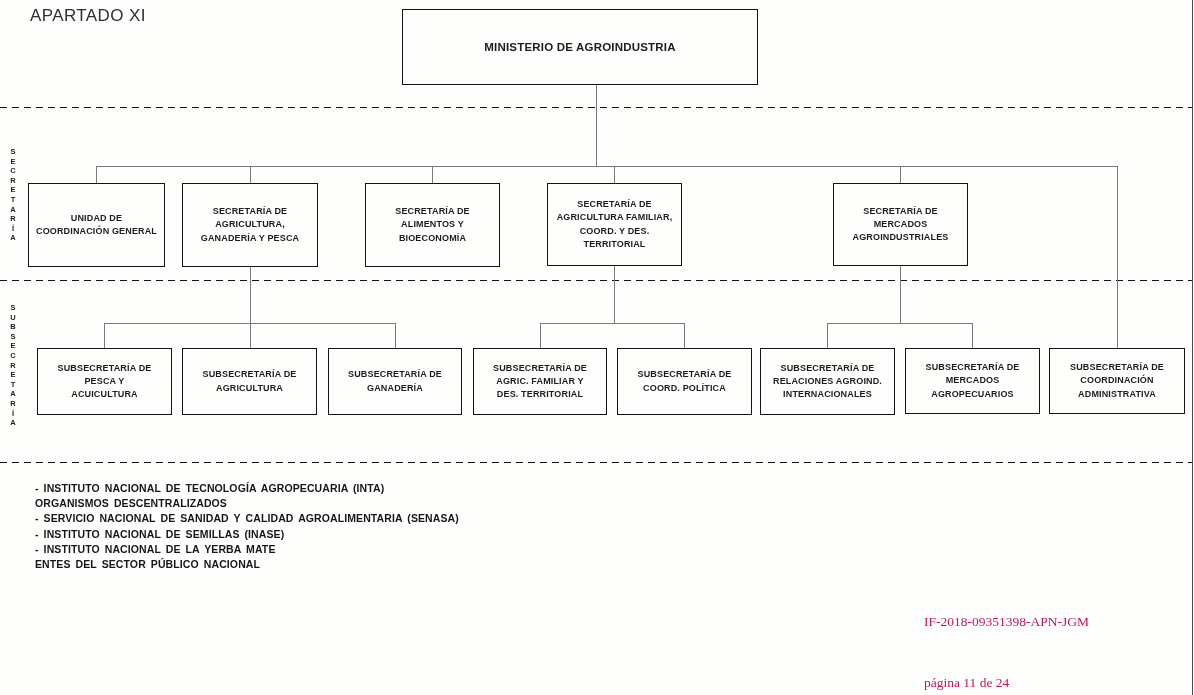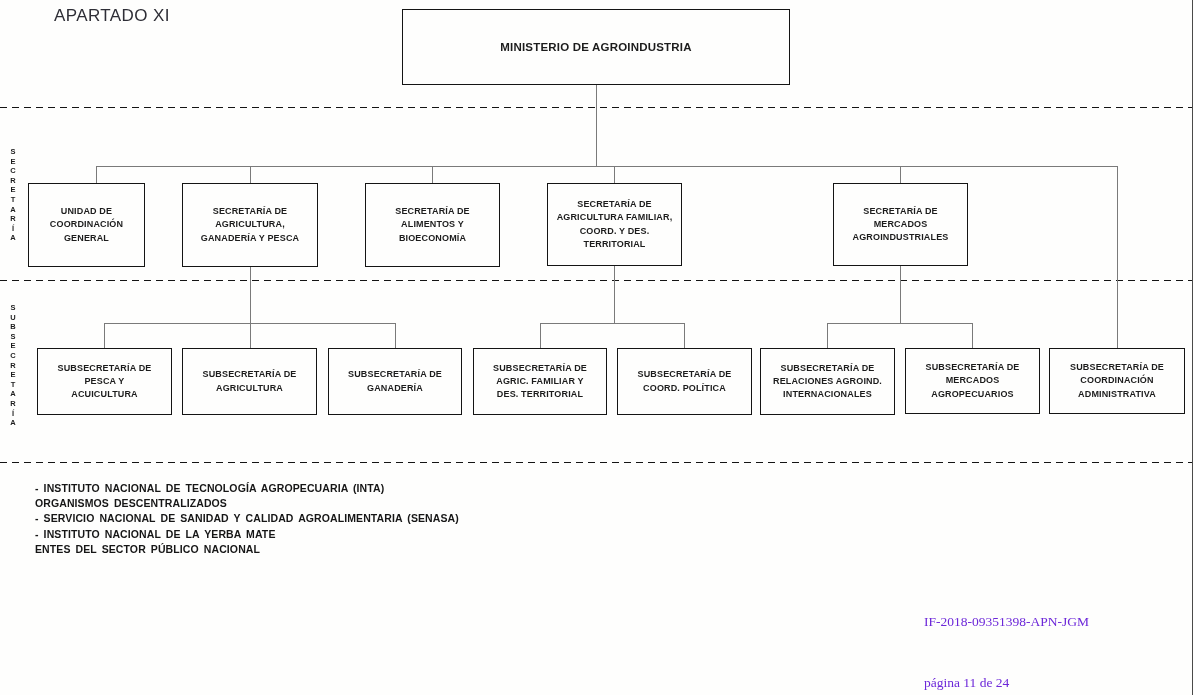--- a/index.html
+++ b/index.html
@@ -12,21 +12,20 @@
     color: #1c1c1c;
     overflow: hidden;
   }
   .apartado {
     position: absolute;
     left: 30px; top: 6px;
     font-size: 17px;
     letter-spacing: 0.4px;
     color: #2e2e36;
     font-weight: normal;
-    margin-left: 24px;
   }
   .box {
     position: absolute;
     box-sizing: border-box;
     border: 1px solid #141414;
     background: #fefefd;
     display: flex;
     align-items: center;
     justify-content: center;
     text-align: center;
@@ -76,32 +75,32 @@
     font-weight: bold;
     line-height: 15.2px;
     letter-spacing: 0.1px;
     word-spacing: 2px;
     color: #161616;
   }
   .footer-text {
     position: absolute;
     font-family: "Liberation Serif", serif;
     font-size: 13.5px;
-    color: #6d28d9;
+    color: #be185d;
     white-space: nowrap;
   }
 </style>
 </head>
 <body>
 
 <div id="canvas">
 
   <div class="apartado">APARTADO XI</div>
 
-  <div class="box ministry" style="left:402px; top:9px; width:388px; height:76px;">MINISTERIO DE AGROINDUSTRIA</div>
+  <div class="box ministry" style="left:402px; top:9px; width:356px; height:76px;">MINISTERIO DE AGROINDUSTRIA</div>
 
   <div class="dashed" style="top:107px;"></div>
   <div class="dashed" style="top:280px;"></div>
   <div class="dashed" style="top:462px;"></div>
 
   <div class="page-edge" style="left:1192px; top:0; height:695px;"></div>
 
   <div class="vband" style="left:6px; top:147px;">S
 E
 C
@@ -143,21 +142,21 @@
   <div class="vline" style="left:614px; top:266px; height:57px;"></div>
   <div class="hline" style="left:540px; top:323px; width:145px;"></div>
   <div class="vline" style="left:540px; top:324px; height:24px;"></div>
   <div class="vline" style="left:684px; top:324px; height:24px;"></div>
 
   <div class="vline" style="left:900px; top:266px; height:57px;"></div>
   <div class="hline" style="left:827px; top:323px; width:146px;"></div>
   <div class="vline" style="left:827px; top:324px; height:24px;"></div>
   <div class="vline" style="left:972px; top:324px; height:24px;"></div>
 
-  <div class="box" style="left:28px;  top:183px; width:117px; height:84px;">UNIDAD DE
+  <div class="box" style="left:28px;  top:183px; width:137px; height:84px;">UNIDAD DE
 COORDINACIÓN GENERAL</div>
   <div class="box" style="left:182px; top:183px; width:136px; height:84px;">SECRETARÍA DE
 AGRICULTURA,
 GANADERÍA Y PESCA</div>
   <div class="box" style="left:365px; top:183px; width:135px; height:84px;">SECRETARÍA DE
 ALIMENTOS Y BIOECONOMÍA</div>
   <div class="box" style="left:547px; top:183px; width:135px; height:83px;">SECRETARÍA DE
 AGRICULTURA FAMILIAR,
 COORD. Y DES. TERRITORIAL</div>
   <div class="box" style="left:833px; top:183px; width:135px; height:83px;">SECRETARÍA DE
@@ -183,20 +182,21 @@
 MERCADOS
 AGROPECUARIOS</div>
   <div class="box" style="left:1049px; top:348px; width:136px; height:66px;">SUBSECRETARÍA DE
 COORDINACIÓN
 ADMINISTRATIVA</div>
 
   <div class="annex">
     <div>- INSTITUTO NACIONAL DE TECNOLOGÍA AGROPECUARIA (INTA)</div>
     <div>ORGANISMOS DESCENTRALIZADOS</div>
     <div>- SERVICIO NACIONAL DE SANIDAD Y CALIDAD AGROALIMENTARIA (SENASA)</div>
+    <div>- INSTITUTO NACIONAL DE SEMILLAS (INASE)</div>
     <div>- INSTITUTO NACIONAL DE LA YERBA MATE</div>
     <div>ENTES DEL SECTOR PÚBLICO NACIONAL</div>
   </div>
 
   <div class="footer-text" style="left:924px; top:614px;">IF-2018-09351398-APN-JGM</div>
   <div class="footer-text" style="left:924px; top:663px;margin-top:12px;">página 11 de 24</div>
 
 </div>
 
 </body></html>

